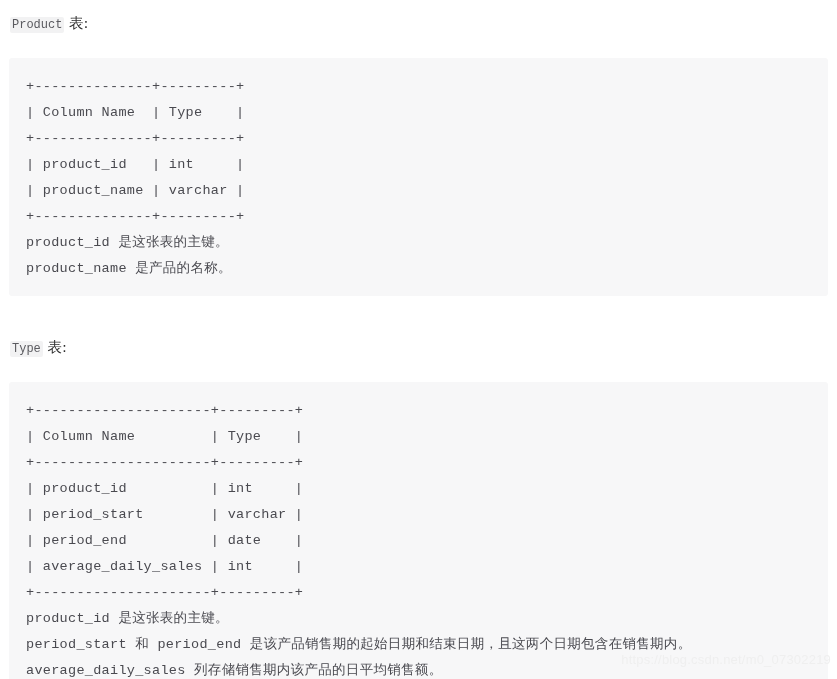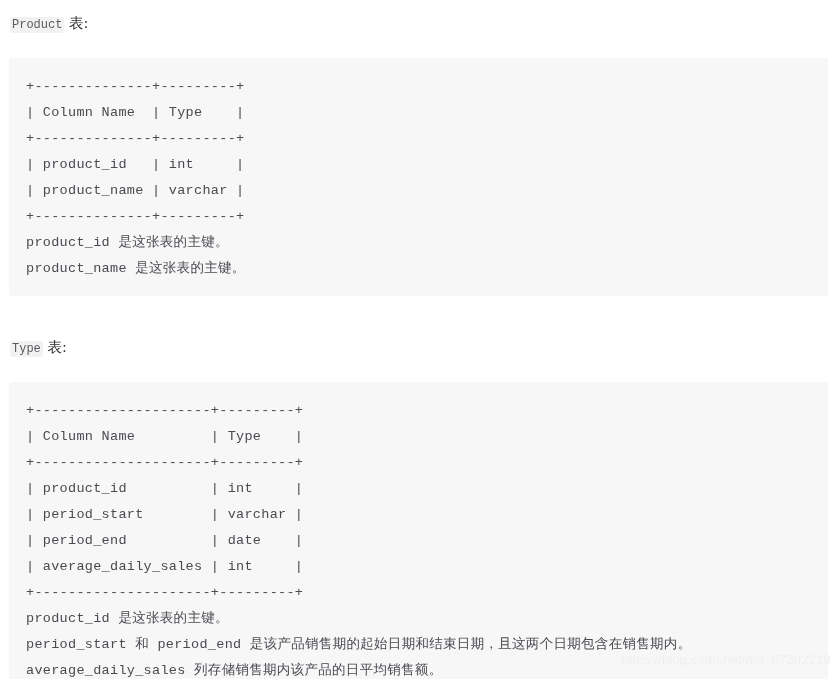--- a/index.html
+++ b/index.html
@@ -95,21 +95,21 @@
   <div class="spacer-md"></div>
 
   <div class="code-block">
     <pre>+--------------+---------+
 | Column Name  | Type    |
 +--------------+---------+
 | product_id   | int     |
 | product_name | varchar |
 +--------------+---------+</pre>
     <pre class="cjkline">product_id 是这张表的主键。</pre>
-    <pre class="cjkline">product_name 是这张表的主键。</pre>
+    <pre class="cjkline">product_name 是产品的名称。</pre>
   </div>
 
   <div class="spacer-lg"></div>
 
   <div class="section-heading"><span class="inline-code">Type</span><span class="cjk"> 表:</span></div>
 
   <div class="spacer-md"></div>
 
   <div class="code-block">
     <pre>+---------------------+---------+

